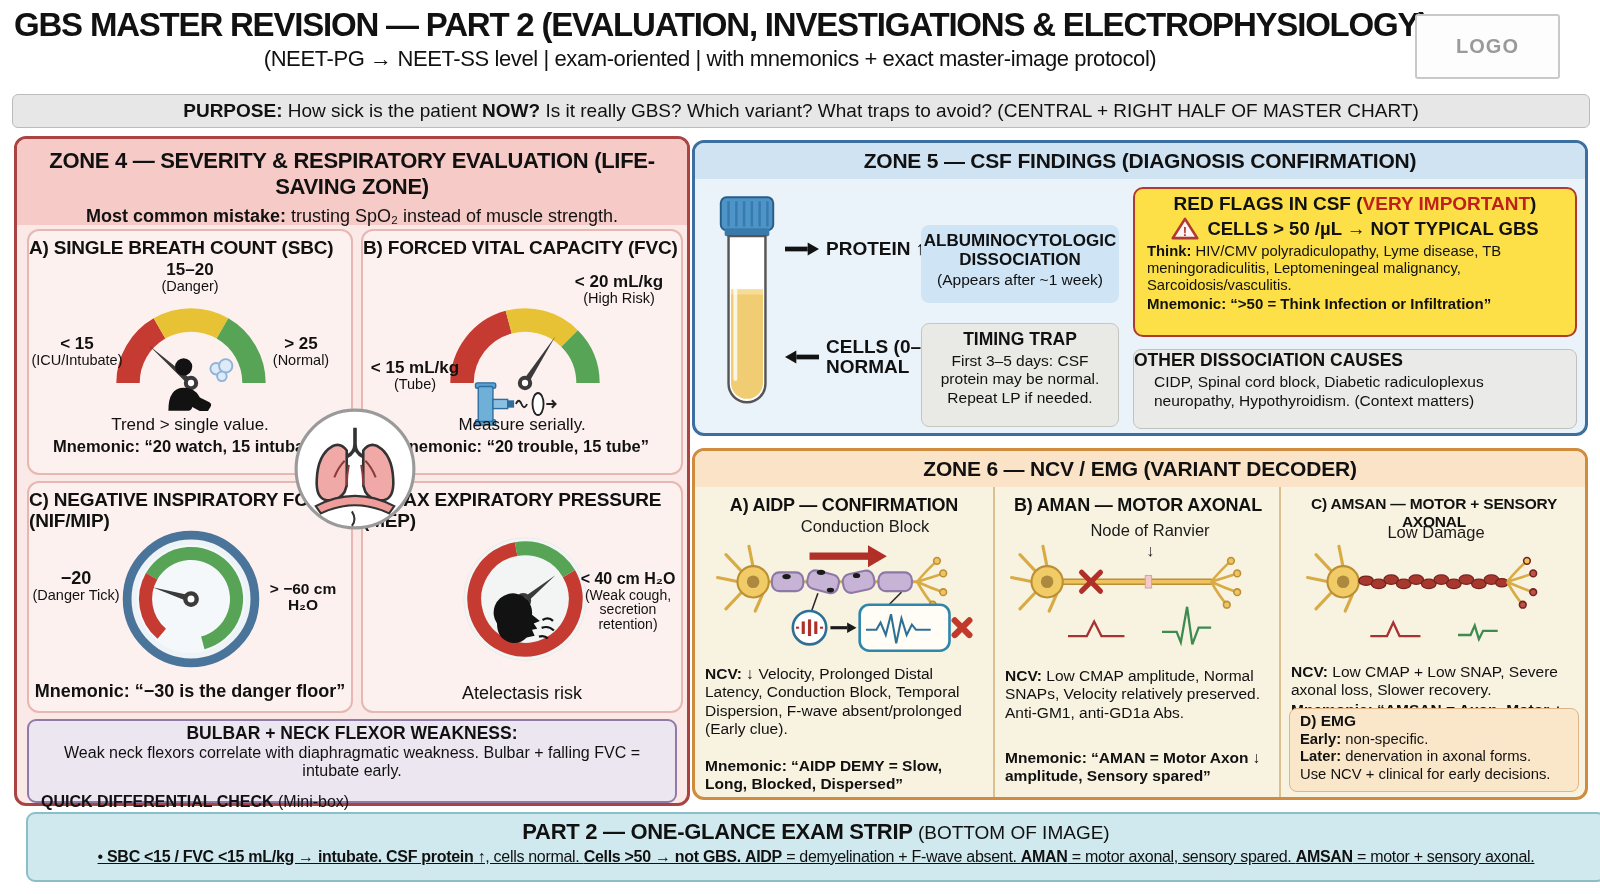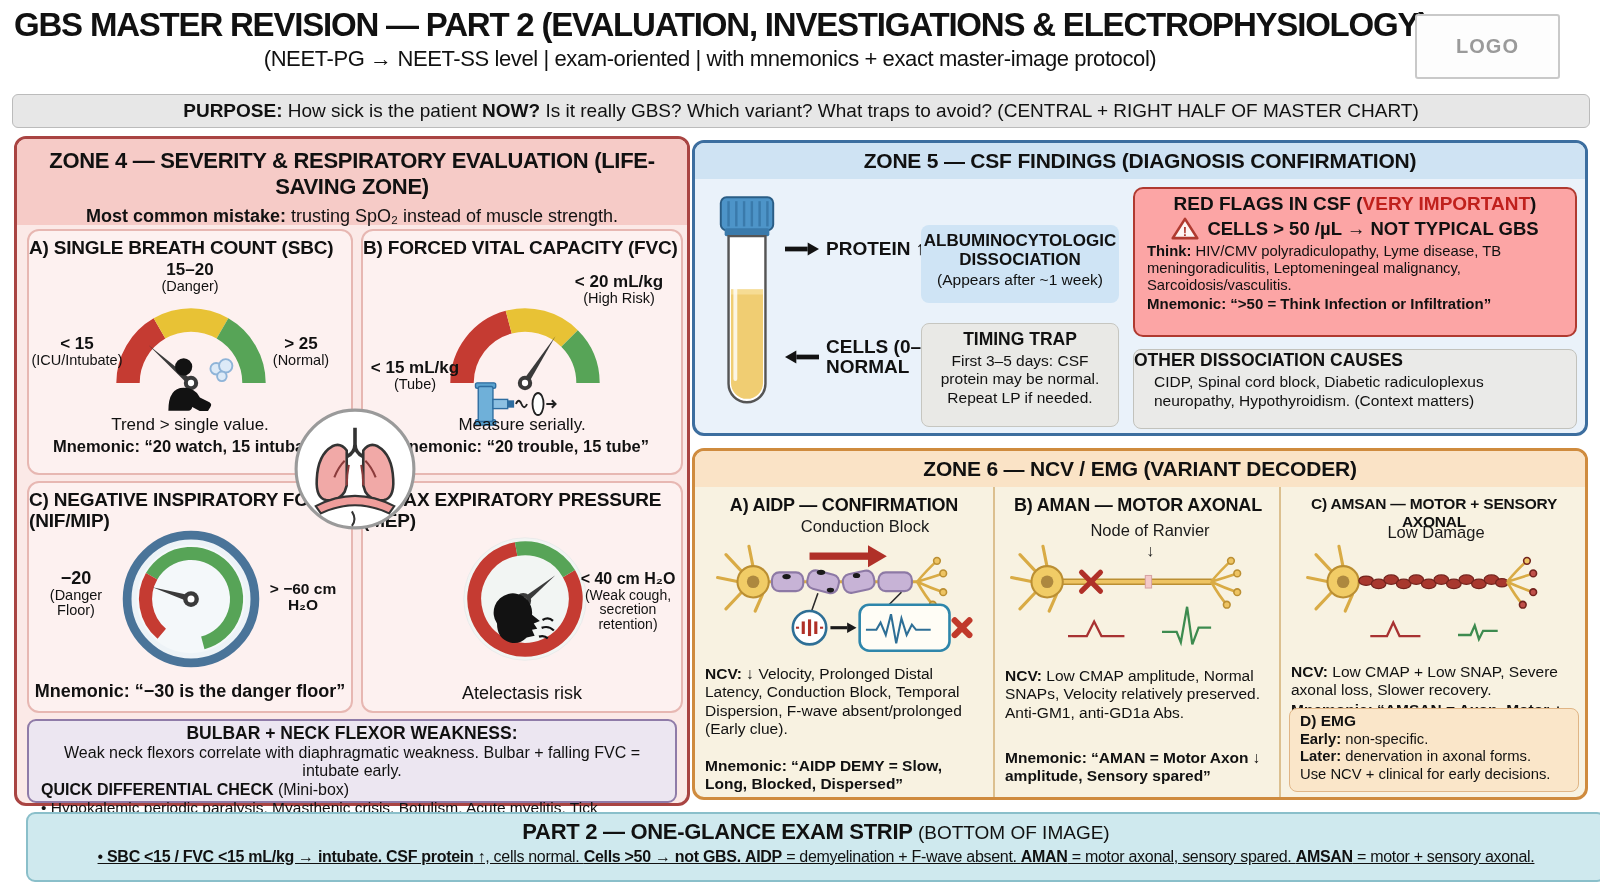--- a/index.html
+++ b/index.html
@@ -28,36 +28,36 @@
   .p-note{position:absolute;left:0;right:0;text-align:center;font-size:17px;}
   .p-mn{position:absolute;left:0;right:0;text-align:center;font-size:16.5px;font-weight:800;}
   .ga-svg{position:absolute;left:72px;top:62px;}
   .person-svg{position:absolute;left:126px;top:126px;}
   .spiro-svg{position:absolute;left:104px;top:150px;}
   .gc-svg{position:absolute;left:92px;top:46px;}
   .lungs-circle{position:absolute;left:276px;top:268px;width:124px;height:124px;}
   .bulbar{position:absolute;left:10px;top:580px;width:650px;height:84px;background:#ece6f1;border:2px solid #8f7ba8;border-radius:9px;box-sizing:border-box;padding:2px 12px;}
   .bulbar-title{text-align:center;font-size:17.5px;font-weight:800;}
   .bulbar-line1{text-align:center;font-size:16px;}
-  .bulbar-line2{font-size:16px;margin-top:1px;}
+  .bulbar-line2{font-size:16px;margin-top:13px;}
   .bulbar-bullet{font-size:15.5px;}
   
   .zone5{left:692px;top:140px;width:896px;height:296px;border:3px solid #3c6e9f;background:#eaf2fa;}
   .z-head{position:absolute;left:0;top:0;right:0;height:36px;border-radius:9px 9px 0 0;display:flex;align-items:center;justify-content:center;font-size:21px;font-weight:800;letter-spacing:-0.2px;}
   .z5-head{background:#cfe3f3;}
   .tube-svg{position:absolute;left:18px;top:46px;}
   .csf-row{position:absolute;display:flex;align-items:center;gap:7px;}
   .csf-lab{font-size:19px;font-weight:800;line-height:1.05;}
   .dissoc-box{position:absolute;left:226px;top:82px;width:198px;height:78px;background:#cfe4f5;border-radius:8px;text-align:center;box-sizing:border-box;padding-top:6px;}
   .dissoc-title{font-size:17px;font-weight:800;line-height:1.12;}
   .dissoc-sub{font-size:15.5px;margin-top:2px;}
   .timing-box{position:absolute;left:226px;top:180px;width:198px;height:104px;background:#e9e9e6;border:1.5px solid #c6c6c0;border-radius:8px;text-align:center;box-sizing:border-box;padding-top:5px;}
   .timing-title{font-size:17.5px;font-weight:800;}
   .timing-text{font-size:15.5px;line-height:1.18;margin-top:2px;padding:0 8px;}
-  .redflags{position:absolute;left:438px;top:44px;width:444px;height:150px;background:#fca5a5;border:2.5px solid #b03a30;border-radius:10px;box-sizing:border-box;padding:4px 12px;}
+  .redflags{position:absolute;left:438px;top:44px;width:444px;height:150px;background:#fde047;border:2.5px solid #b03a30;border-radius:10px;box-sizing:border-box;padding:4px 12px;}
   .rf-title{text-align:center;font-size:19px;font-weight:800;}
   .rf-warn{display:flex;align-items:center;gap:8px;justify-content:center;font-size:18.5px;font-weight:800;margin-top:1px;}
   .rf-think{font-size:14.8px;line-height:1.16;margin-top:2px;}
   .rf-mn{font-size:15px;font-weight:800;margin-top:1px;}
   .other-box{position:absolute;left:438px;top:206px;width:444px;height:80px;background:#eaeae8;border:1.5px solid #c2c2bc;border-radius:8px;text-align:left;box-sizing:border-box;}
   .other-title{font-size:17.5px;font-weight:800;}
   .other-text{font-size:15.5px;line-height:1.2;margin-top:2px;padding:0 20px;}
   
   .zone6{left:692px;top:448px;width:896px;height:352px;border:3px solid #cf8b3e;background:#f8f2e1;}
   .z6-head{background:#fae3c6;}
@@ -176,21 +176,21 @@
         <circle cx="80" cy="80" r="73" fill="#edf3f7" stroke="#4a7499" stroke-width="10"></circle>
         <circle cx="80" cy="80" r="62" fill="#f4f8fa"></circle>
         <path d="M35,54 A52,52 0 1 1 93.5,130.2" stroke="#57a457" stroke-width="15" fill="none"></path>
         <path d="M46.6,119.8 A52,52 0 0 1 35,54" stroke="#c53b32" stroke-width="15" fill="none"></path>
         <polygon points="81.2,76.2 78.8,83.8 36,66.6" fill="#3a3a3a"></polygon>
         <circle cx="80" cy="80" r="9" fill="#3a3a3a"></circle>
           <circle cx="80" cy="80" r="4" fill="#fff"></circle>
       </svg>
       <div class="glabel" style="left:2px;top:86px;width:90px;">
         <div class="v" style="font-size:18px;">−20</div>
-        <div class="l">(Danger Floor)</div>
+        <div class="l">(Danger Tick)</div>
       </div>
       <div class="glabel" style="right:0;top:98px;width:96px;">
         <div class="v" style="font-size:15.5px;">&gt; −60 cm H₂O</div>
       </div>
       <div class="p-mn" style="top:198px;font-size:18px;">Mnemonic: “−30 is the danger floor”</div>
     </div>
 
     <div class="panel pd">
       <div class="p-title">D) MAX EXPIRATORY PRESSURE (MEP)</div>
       <svg class="gc-svg" width="140" height="140" viewBox="0 0 160 160">

